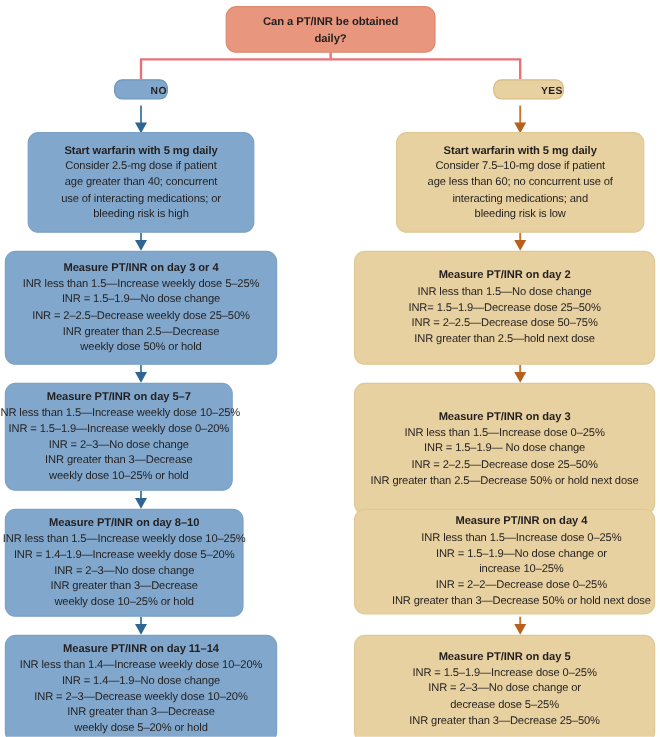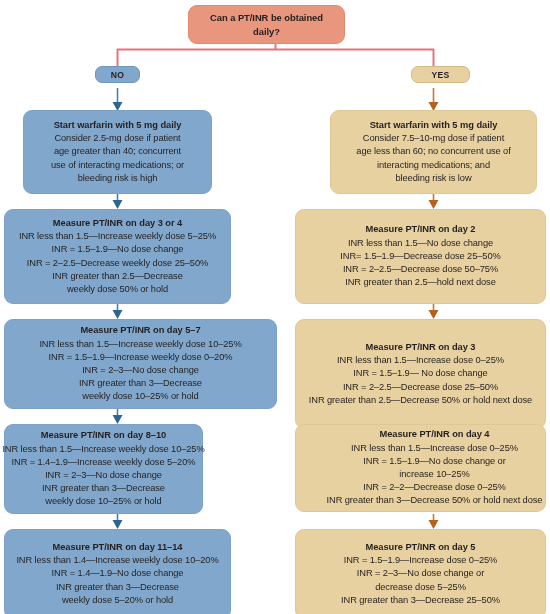--- a/index.html
+++ b/index.html
@@ -57,21 +57,21 @@
   .tan {
     background: #e8d1a0;
     border: 1px solid #e0c894;
   }
   .pill {
     position: absolute;
     box-sizing: border-box;
     border-radius: 7px;
     display: flex;
     align-items: center;
-    justify-content: center;
+    justify-content: flex-end;
     font-weight: bold;
     font-size: 8.6px;
     letter-spacing: 0.3px;
     color: #231f20;
   }
   .pill.blue { background: #81a8cc; border: 1px solid #6d96bb; }
   .pill.tan  { background: #e8d1a0; border: 1px solid #d6ba83; }
 
   svg.links {
     position: absolute;
@@ -118,21 +118,21 @@
     <path d="M433.5 304 V 314" stroke="#c9762f" stroke-width="1.6" fill="none"></path>
     <polygon points="428.5,310 438.5,310 433.5,319" fill="#b5601c"></polygon>
 
     <path d="M433.5 409 V 419" stroke="#c9762f" stroke-width="1.6" fill="none"></path>
     <polygon points="428.5,415 438.5,415 433.5,424" fill="#b5601c"></polygon>
 
     <path d="M433.5 514 V 524" stroke="#c9762f" stroke-width="1.6" fill="none"></path>
     <polygon points="428.5,520 438.5,520 433.5,529" fill="#b5601c"></polygon>
   </svg>
 
-  <div class="node root" style="left:188px; top:5px; width:157px; height:39px;">
+  <div class="node root" style="left:188px; top:5px; width:175px; height:39px;">
     <div class="title">Can a PT/INR be obtained</div>
     <div class="title">daily?</div>
   </div>
 
   <div class="pill blue" style="left:95px; top:66px; width:45px; height:17px;">
     <span>NO</span>
   </div>
   <div class="pill tan" style="left:411px; top:66px; width:59px; height:17px;">
     <span>YES</span>
   </div>
@@ -147,21 +147,21 @@
 
   <div class="node blue" style="left:4px; top:209px; width:227px; height:95px;">
     <div class="title">Measure PT/INR on day 3 or 4</div>
     <div class="line">INR less than 1.5—Increase weekly dose 5–25%</div>
     <div class="line">INR = 1.5–1.9—No dose change</div>
     <div class="line">INR = 2–2.5–Decrease weekly dose 25–50%</div>
     <div class="line">INR greater than 2.5—Decrease</div>
     <div class="line">weekly dose 50% or hold</div>
   </div>
 
-  <div class="node blue" style="left:4px; top:319px; width:273px; height:90px;">
+  <div class="node blue" style="left:4px; top:319px; width:190px; height:90px;">
     <div class="title">Measure PT/INR on day 5–7</div>
     <div class="line">INR less than 1.5—Increase weekly dose 10–25%</div>
     <div class="line">INR = 1.5–1.9—Increase weekly dose 0–20%</div>
     <div class="line">INR = 2–3—No dose change</div>
     <div class="line">INR greater than 3—Decrease</div>
     <div class="line">weekly dose 10–25% or hold</div>
   </div>
 
   <div class="node blue" style="left:4px; top:424px; width:199px; height:90px;">
     <div class="title">Measure PT/INR on day 8–10</div>
@@ -169,20 +169,21 @@
     <div class="line">INR = 1.4–1.9—Increase weekly dose 5–20%</div>
     <div class="line">INR = 2–3—No dose change</div>
     <div class="line">INR greater than 3—Decrease</div>
     <div class="line">weekly dose 10–25% or hold</div>
   </div>
 
   <div class="node blue" style="left:4px; top:529px; width:227px; height:90px;">
     <div class="title">Measure PT/INR on day 11–14</div>
     <div class="line">INR less than 1.4—Increase weekly dose 10–20%</div>
     <div class="line">INR = 1.4—1.9–No dose change</div>
+    <div class="line">INR = 2–3—Decrease weekly dose 10–20%</div>
     <div class="line">INR greater than 3—Decrease</div>
     <div class="line">weekly dose 5–20% or hold</div>
   </div>
 
   <div class="node tan" style="left:330px; top:110px; width:207px; height:84px;">
     <div class="title">Start warfarin with 5 mg daily</div>
     <div class="line">Consider 7.5–10-mg dose if patient</div>
     <div class="line">age less than 60;  no concurrent use of</div>
     <div class="line">interacting medications; and</div>
     <div class="line">bleeding risk is low</div>

